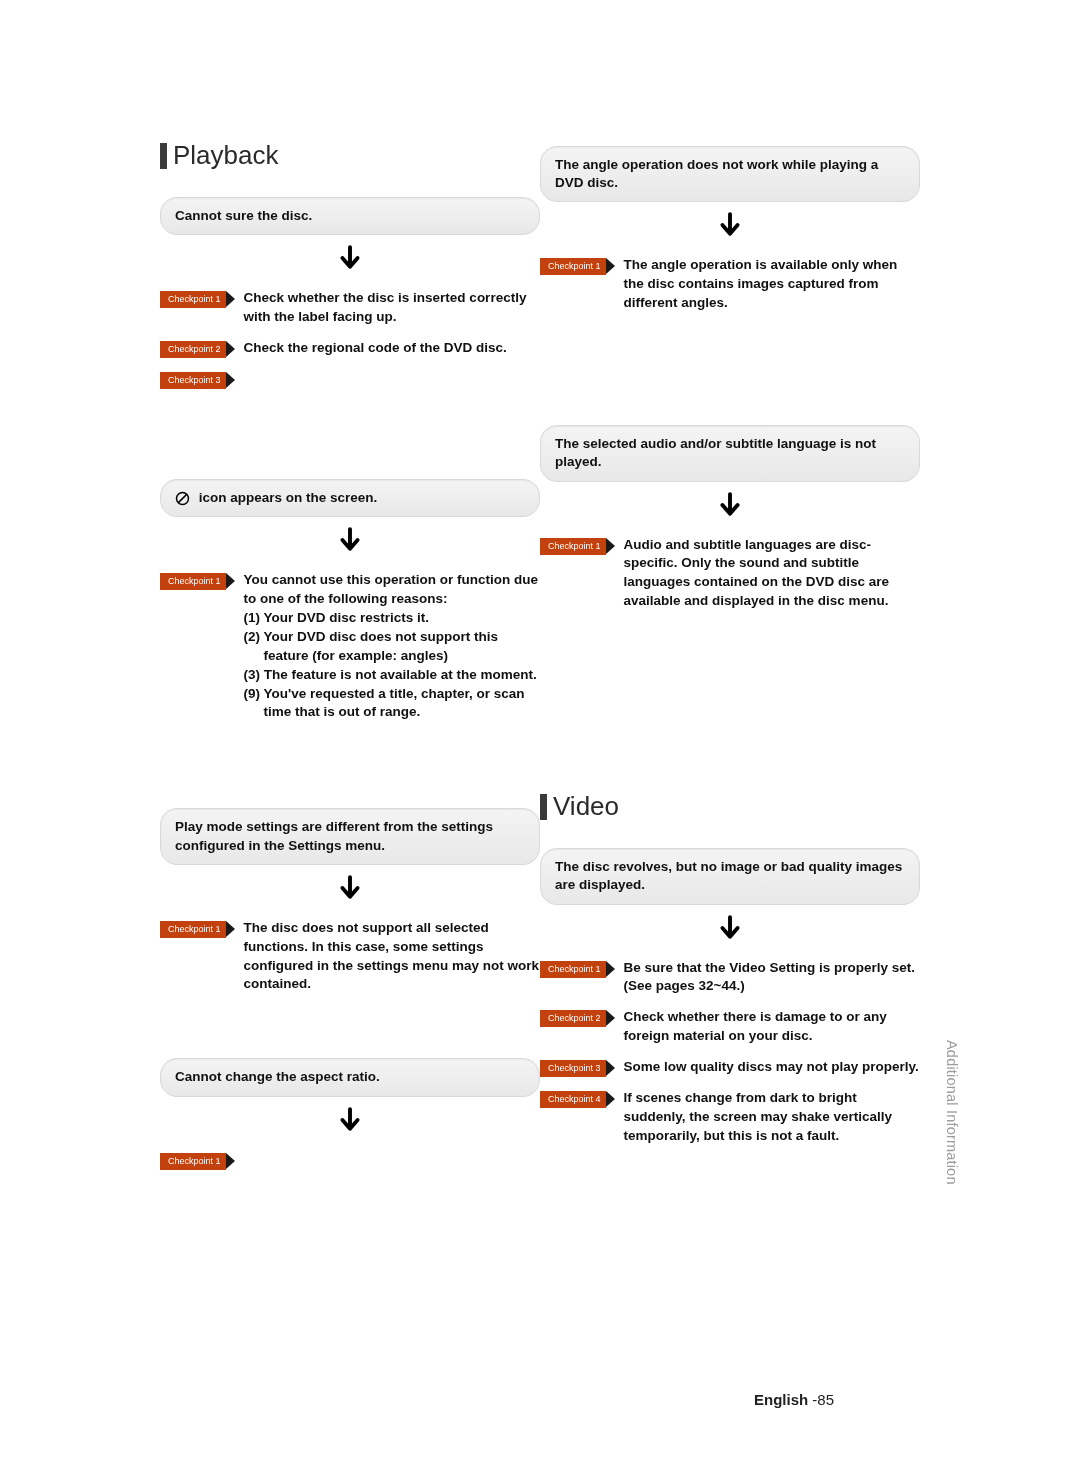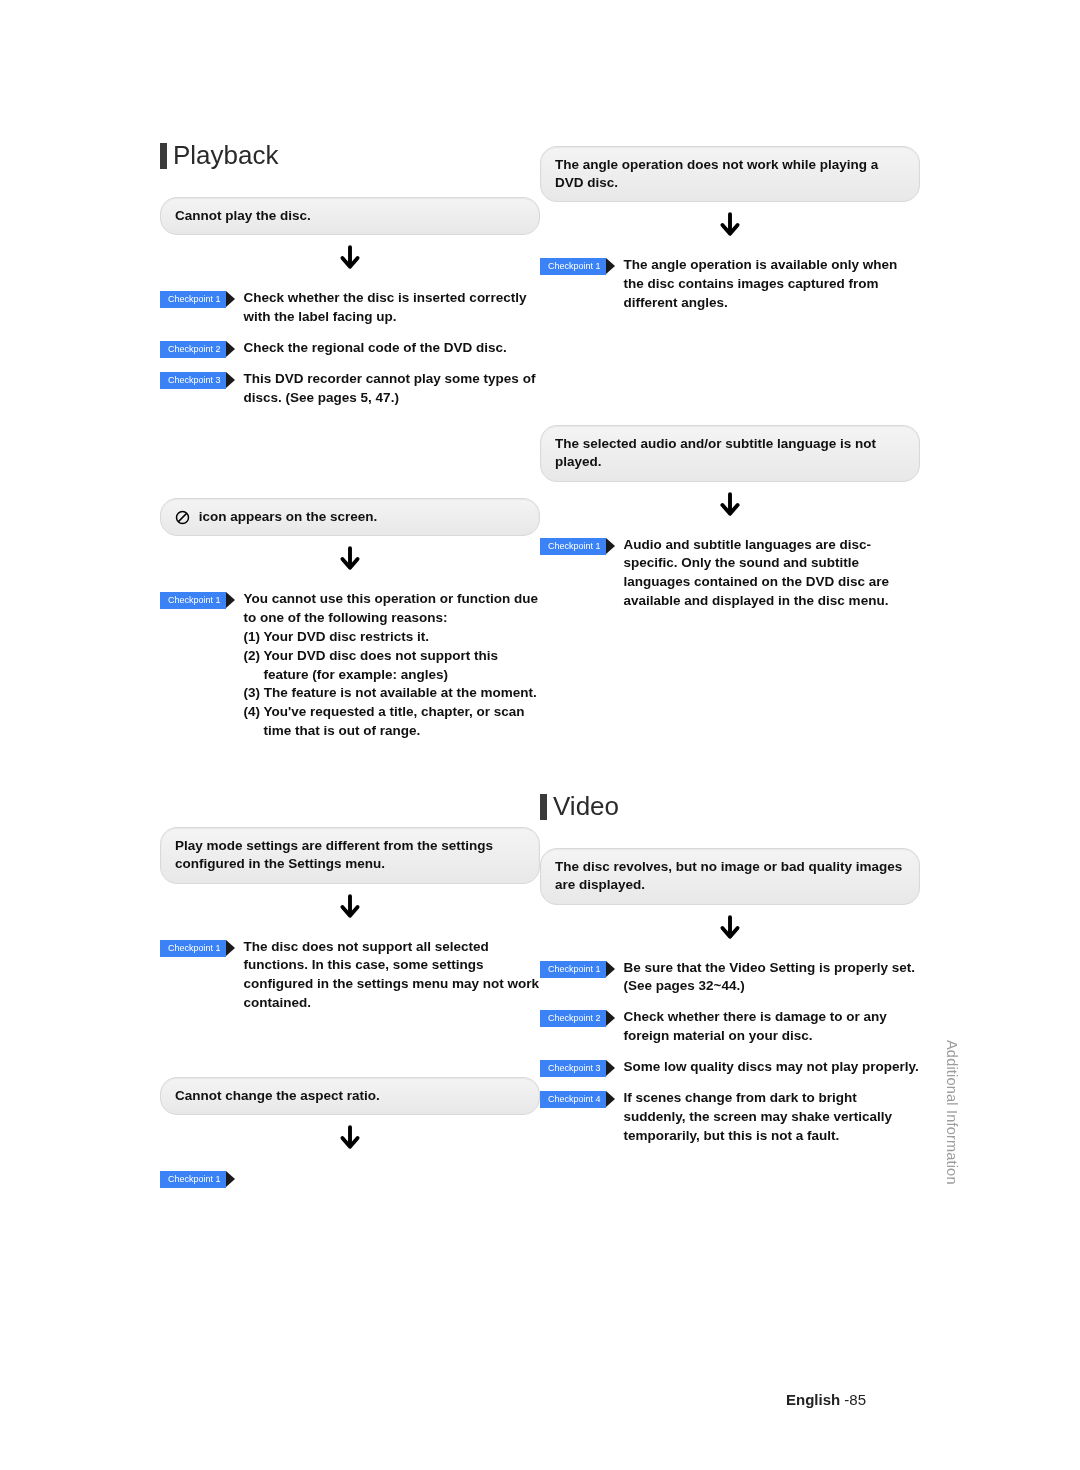--- a/index.html
+++ b/index.html
@@ -61,21 +61,21 @@
     margin: 10px 0 14px 0;
   }
   .arrow-down svg { width: 26px; height: 26px; }
   .checkpoint {
     display: flex;
     align-items: flex-start;
     margin-bottom: 12px;
   }
   .cp-badge {
     flex: 0 0 auto;
-    background: #3b82f6;
+    background: #c2410c;
     color: #fff;
     font-size: 9px;
     line-height: 1;
     padding: 4px 5px 4px 8px;
     position: relative;
     margin-right: 18px;
     margin-top: 2px;
     white-space: nowrap;
   }
   .cp-badge::after {
@@ -97,21 +97,21 @@
   .cp-text .sublist {
     margin-top: 0;
   }
   .cp-text .sublist li {
     list-style: none;
     text-indent: -20px;
     padding-left: 20px;
   }
   .footer-page {
     position: absolute;
-    right: 214px;
+    right: 246px;
     bottom: 62px;
     font-size: 15px;
     color: #222;
   }
   .footer-page b { font-weight: bold; }
   .side-tab {
     position: absolute;
     right: 120px;
     top: 1040px;
     writing-mode: vertical-rl;
@@ -125,57 +125,56 @@
 
 <div class="page">
 
   <div class="two-col">
     <div class="col" id="left-col">
         <div class="section-heading">
           <span class="bar"></span>
           <span>Playback</span>
         </div>
         <div class="group">
-          <div class="symptom"><span>Cannot play the disc.</span></div>
+          <div class="symptom"><span>Cannot sure the disc.</span></div>
           <div class="arrow-down"><svg viewBox="0 0 24 24">
               <line x1="12" y1="2" x2="12" y2="16" stroke="#000" stroke-width="3.6" stroke-linecap="round"></line>
               <polyline points="5,12 12,20 19,12" fill="none" stroke="#000" stroke-width="3.6" stroke-linecap="round" stroke-linejoin="round"></polyline>
             </svg></div>
           <div class="checkpoint">
             <div class="cp-badge">Checkpoint 1</div>
             <div class="cp-text">Check whether the disc is inserted correctly with the label facing up.</div>
           </div>
           <div class="checkpoint">
             <div class="cp-badge">Checkpoint 2</div>
             <div class="cp-text">Check the regional code of the DVD disc.</div>
           </div>
           <div class="checkpoint">
             <div class="cp-badge">Checkpoint 3</div>
-            <div class="cp-text">This DVD recorder cannot play some types of discs. (See pages 5, 47.)</div>
           </div>
         </div>
         <div style="height: 60px;"></div>
         <div class="group">
           <div class="symptom"><span class="ban-icon">
               <svg width="15" height="15" viewBox="0 0 20 20">
                 <circle cx="10" cy="10" r="8" fill="none" stroke="#000" stroke-width="2"></circle>
                 <line x1="4.5" y1="15.5" x2="15.5" y2="4.5" stroke="#000" stroke-width="2"></line>
               </svg>
             </span> <span>icon appears on the screen.</span></div>
           <div class="arrow-down"><svg viewBox="0 0 24 24">
               <line x1="12" y1="2" x2="12" y2="16" stroke="#000" stroke-width="3.6" stroke-linecap="round"></line>
               <polyline points="5,12 12,20 19,12" fill="none" stroke="#000" stroke-width="3.6" stroke-linecap="round" stroke-linejoin="round"></polyline>
             </svg></div>
           <div class="checkpoint">
             <div class="cp-badge">Checkpoint 1</div>
             <div class="cp-text">You cannot use this operation or function due to one of the following reasons:<ul class="sublist">
                 <li>(1) Your DVD disc restricts it.</li>
                 <li>(2) Your DVD disc does not support this feature (for example: angles)</li>
                 <li>(3) The feature is not available at the moment.</li>
-                <li>(4) You've requested a title, chapter, or scan time that is out of range.</li>
+                <li>(9) You've requested a title, chapter, or scan time that is out of range.</li>
               </ul></div>
           </div>
         </div>
         <div style="height: 56px;"></div>
         <div class="group">
           <div class="symptom"><span>Play mode settings are different from the settings configured in the Settings menu.</span></div>
           <div class="arrow-down"><svg viewBox="0 0 24 24">
               <line x1="12" y1="2" x2="12" y2="16" stroke="#000" stroke-width="3.6" stroke-linecap="round"></line>
               <polyline points="5,12 12,20 19,12" fill="none" stroke="#000" stroke-width="3.6" stroke-linecap="round" stroke-linejoin="round"></polyline>
             </svg></div>

